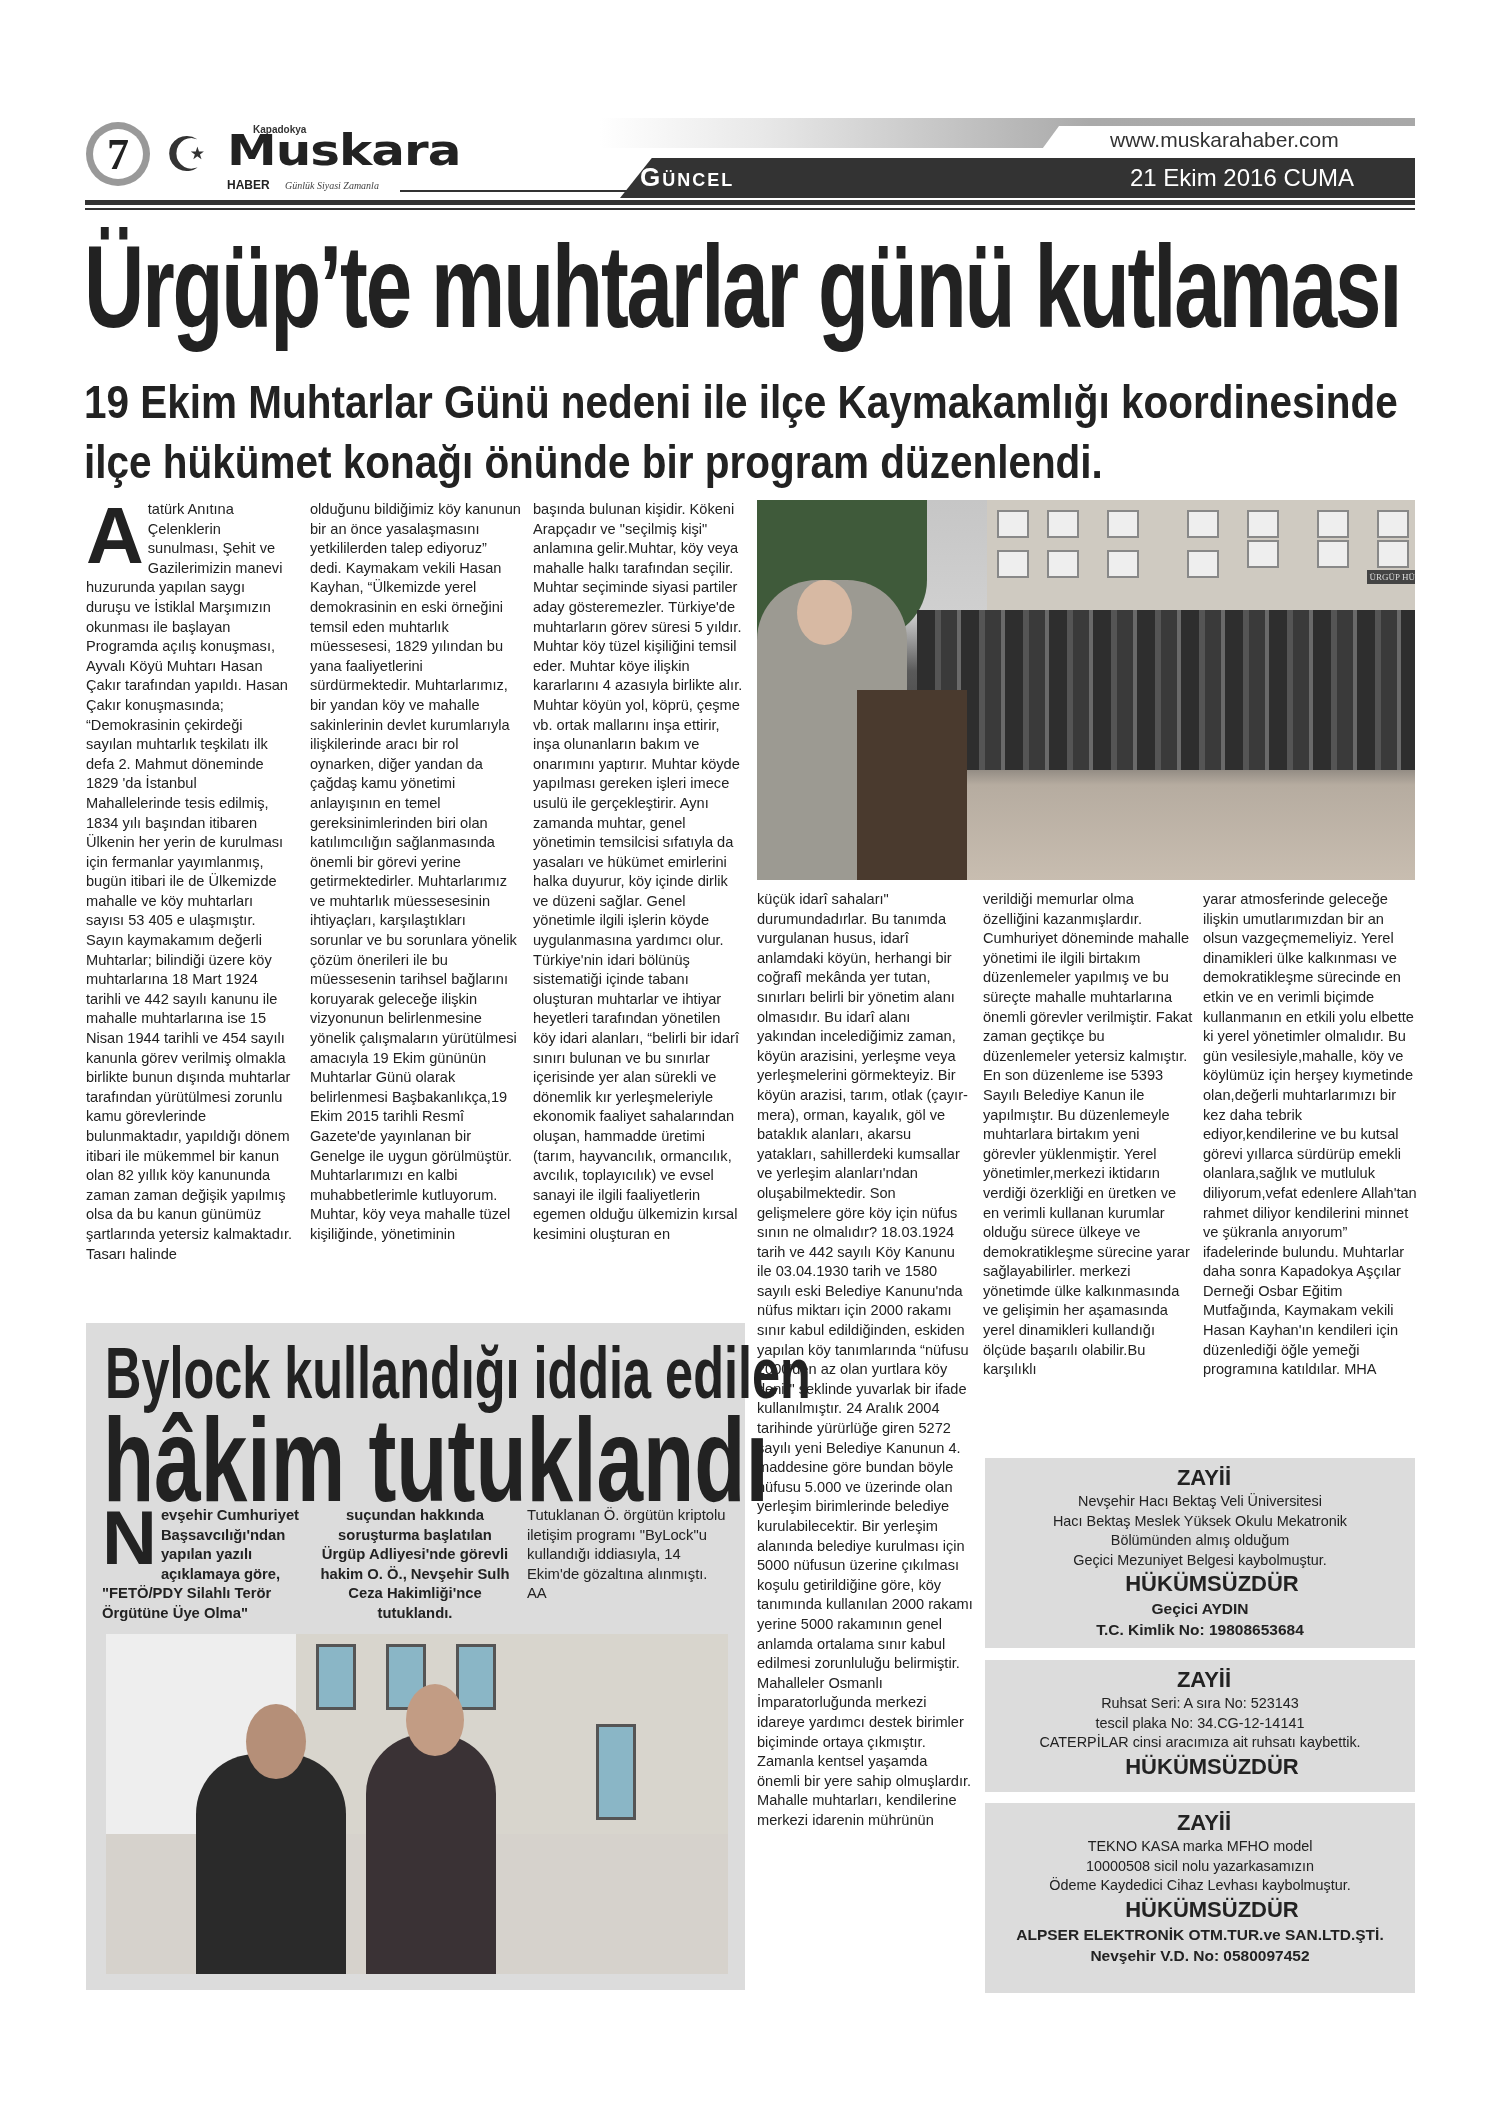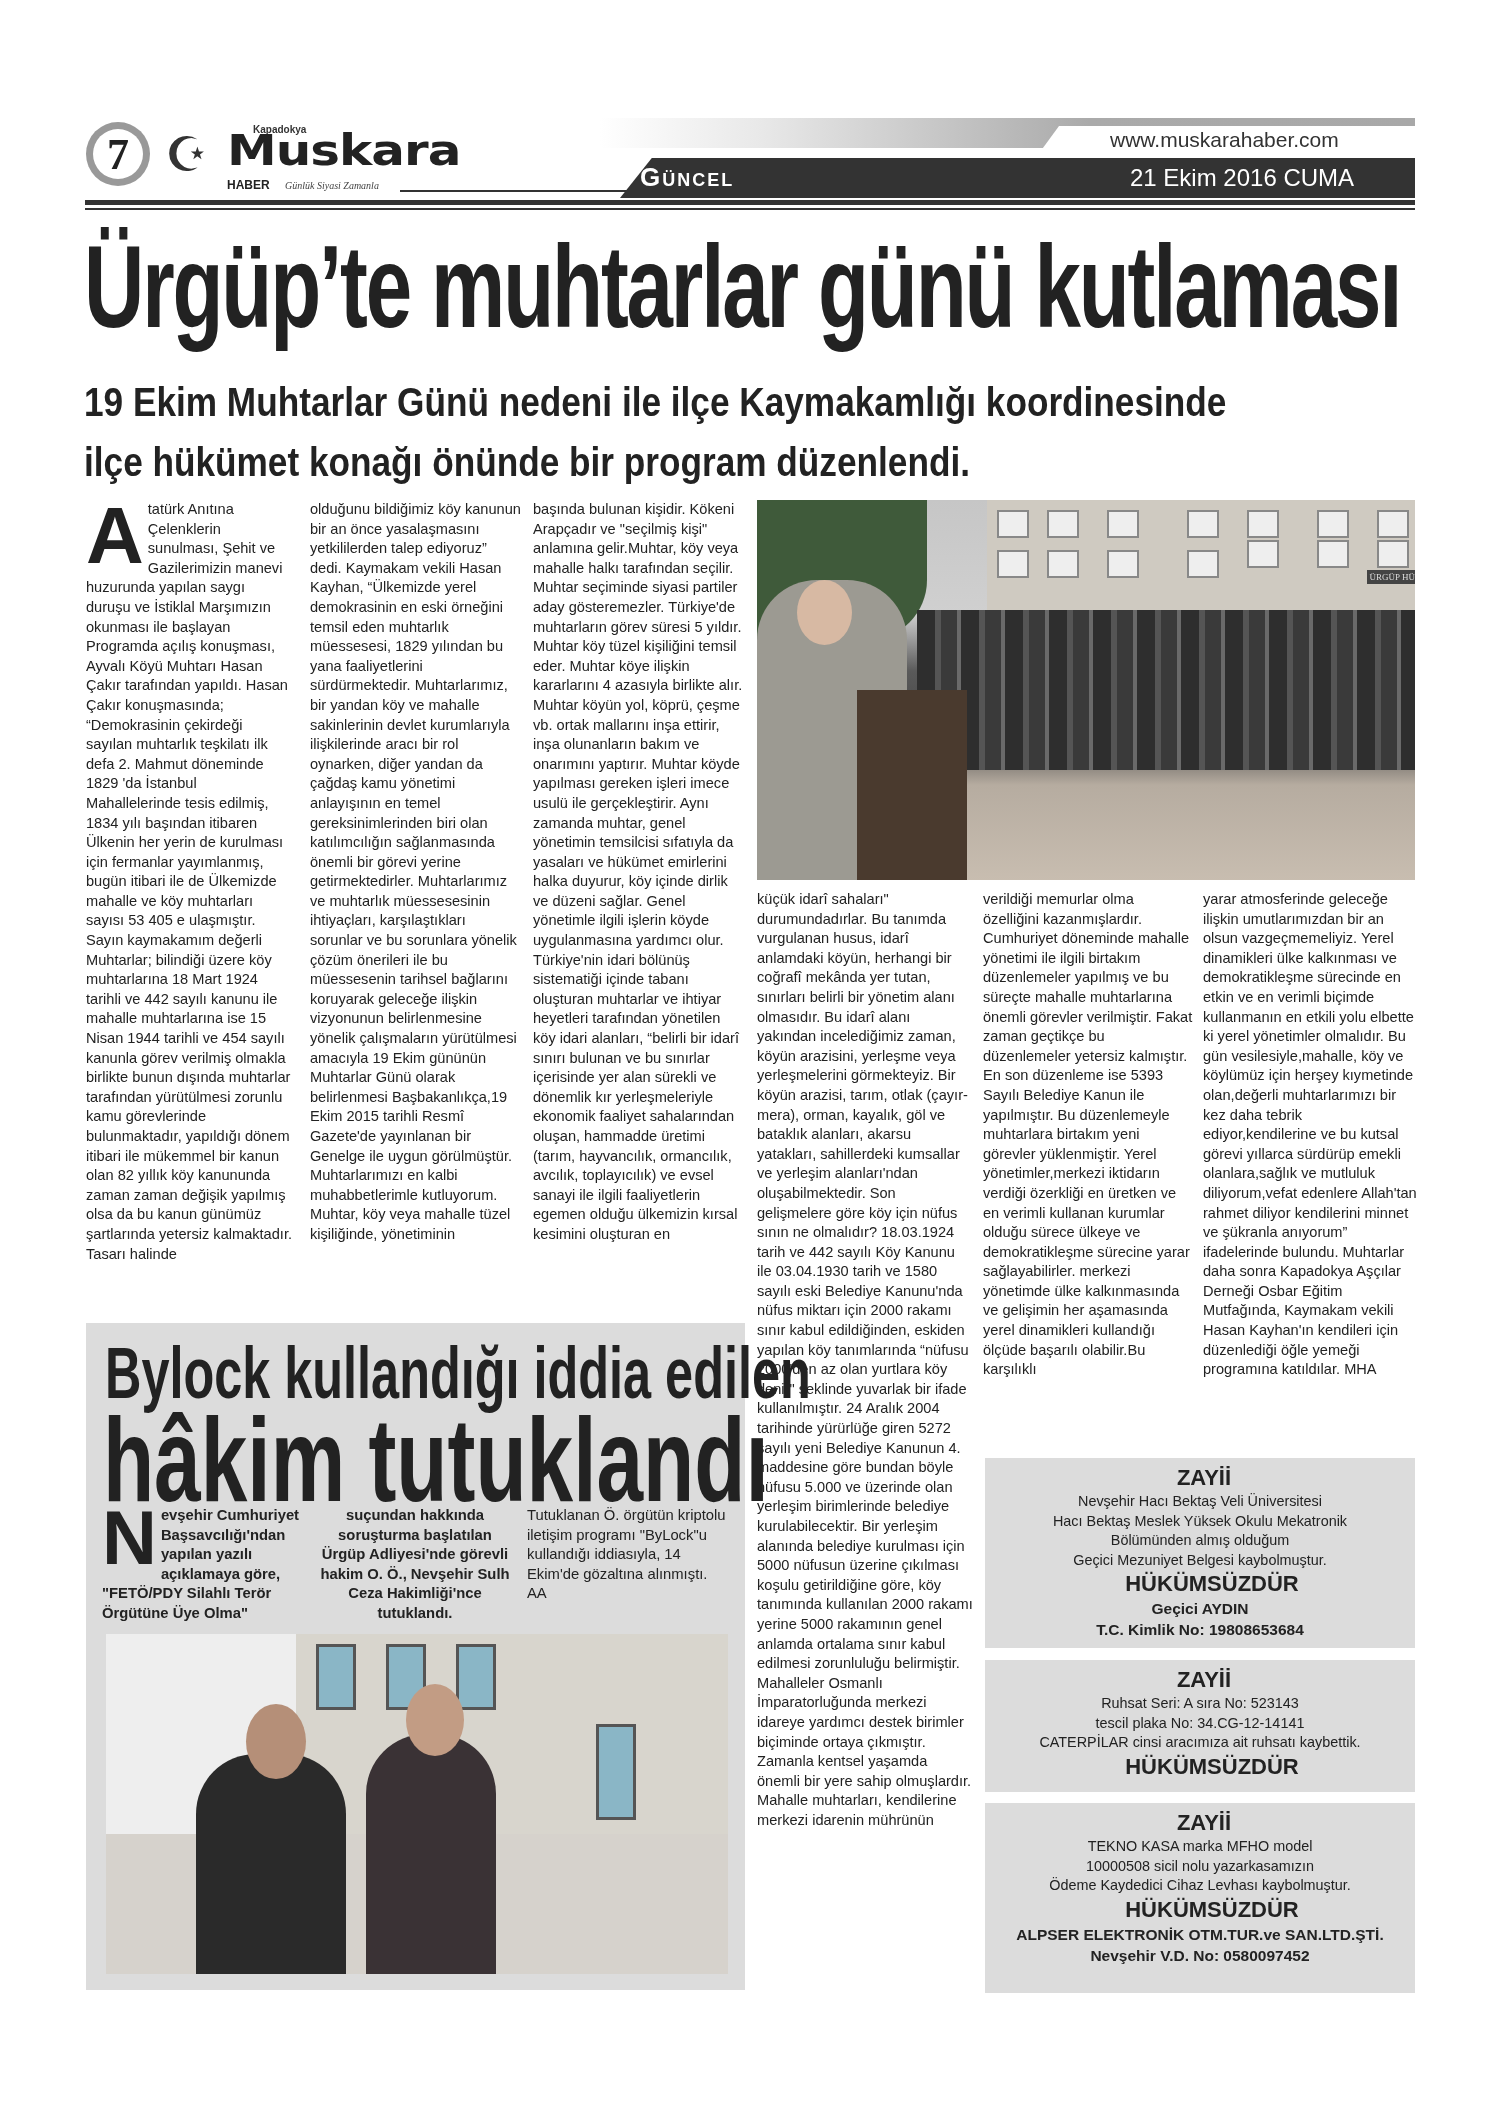--- a/index.html
+++ b/index.html
@@ -18,21 +18,21 @@
   .logo-kap{position:absolute;left:88px;top:4px;font-size:10px;font-weight:bold;color:#333;}
   .logo-main{position:absolute;left:62px;top:6px;font-size:50px;font-weight:bold;letter-spacing:-1px;color:#222;font-family:"DejaVu Sans",sans-serif;transform:scaleY(0.85);transform-origin:top left;}
   .logo-haber{position:absolute;left:62px;top:58px;font-size:12px;font-weight:bold;color:#222;}
   .logo-tag{position:absolute;left:120px;top:60px;font-size:10px;font-style:italic;color:#444;font-family:"Liberation Serif",serif;}
   .logo-line{position:absolute;left:235px;top:70px;width:320px;height:2px;background:#333;}
   .section{left:640px;top:162px;font-size:26px;font-weight:bold;color:#fff;letter-spacing:2px;font-variant:small-caps;}
   .site{left:1110px;top:128px;font-size:21px;color:#333;}
   .date{left:1130px;top:164px;font-size:24px;color:#fff;}
   
   .headline{left:84px;top:222px;width:1340px;font-family:"Liberation Sans",sans-serif;font-weight:bold;font-size:116px;line-height:130px;color:#222;letter-spacing:-3px;transform:scaleX(0.72);transform-origin:left top;white-space:nowrap;}
-  .subhead{left:84px;top:372px;width:1340px;font-weight:bold;font-size:40px;line-height:60px;color:#222;}
+  .subhead{left:84px;top:372px;width:1340px;font-weight:bold;font-size:46px;line-height:60px;color:#222;}
   .subhead span{display:block;white-space:nowrap;transform:scaleX(0.88);transform-origin:left top;}
   
   .col{font-size:14.6px;line-height:19.6px;color:#222;}
   .col p{margin:0;}
   .dropcap{float:left;font-size:80px;line-height:64px;margin:4px 4px 0 0;font-weight:bold;color:#222;}
   .photo1{left:757px;top:500px;width:658px;height:380px;background:linear-gradient(180deg,#c6c6c6 0%,#d0d0d0 30%,#5a5a5a 45%,#444 62%,#b6aca0 75%,#c8bdb0 100%);overflow:hidden;}
   .bldg{position:absolute;left:230px;top:0;width:430px;height:190px;background:#cfcac1;}
   .win{position:absolute;width:28px;height:24px;background:#eee;border:2px solid #888;}
   .sign{position:absolute;left:380px;top:70px;width:120px;height:14px;background:#444;color:#ddd;font-size:9px;text-align:center;line-height:14px;font-family:"Liberation Serif",serif;}
   .tree{position:absolute;left:0;top:0;width:170px;height:140px;background:#3f5a3a;border-radius:0 0 60px 0;}

